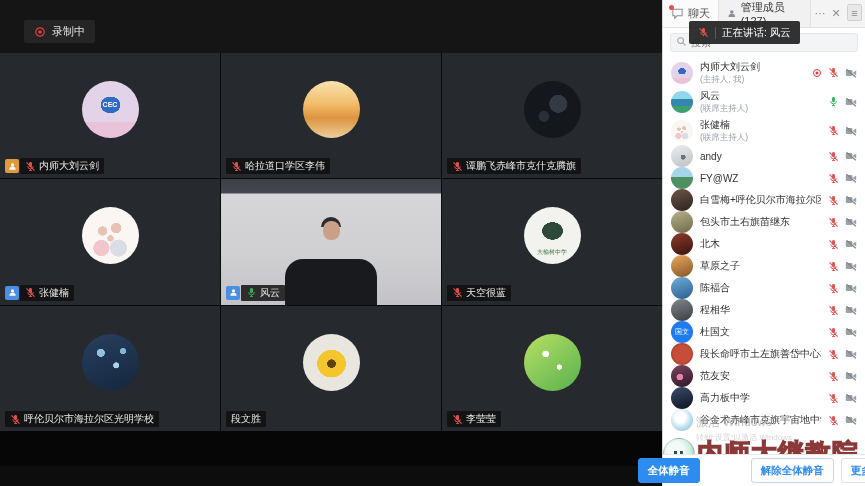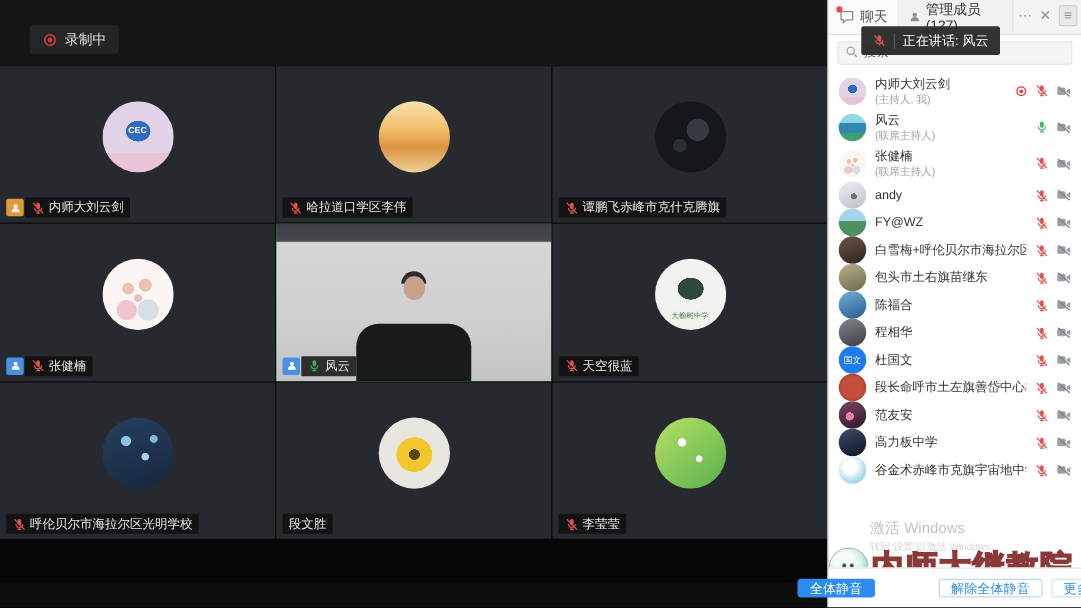--- a/index.html
+++ b/index.html
@@ -51,22 +51,22 @@
   .mlist{flex:1 1 auto;overflow:hidden;padding-top:3px;position:relative;z-index:1;}
   .mrow{display:flex;align-items:center;gap:7px;height:22px;padding:0 8px;}
   .mrow.two{height:29px;}
   .mav{position:relative;width:22px;height:22px;border-radius:50%;overflow:hidden;flex:0 0 22px;}
   .mtext{display:flex;flex-direction:column;justify-content:center;min-width:0;flex:1 1 auto;}
   .mname{font-size:10px;color:#333;white-space:nowrap;overflow:hidden;}
   .mrole{font-size:8.5px;color:#9aa0a6;white-space:nowrap;}
   .mics{display:flex;align-items:center;gap:6px;margin-left:auto;flex:0 0 auto;}
   .pfooter{flex:0 0 32px;border-top:1px solid #e8e8e8;background:#fff;display:flex;align-items:center;
     justify-content:center;gap:7px;position:relative;z-index:9;}
-  .btn{height:15px;border-radius:3px;font-size:10.5px;display:flex;align-items:center;justify-content:center;
-    padding:0 9px;cursor:pointer;white-space:nowrap;}
+  .btn{height:25px;border-radius:3px;font-size:10.5px;display:flex;align-items:center;justify-content:center;
+    padding:0 9px;cursor:pointer;white-space:nowrap;font-weight:bold;}
   .btn-primary{background:#2e8bf0;color:#fff;border:1px solid #2e8bf0;}
   .btn-outline{background:#fff;border:1px solid #bfd8f5;color:#2e8bf0;margin-left:44px;}
   .btn-more{background:#fff;border:1px solid #dcdfe3;color:#2e8bf0;gap:3px;}
 
   
   .toast{position:absolute;left:689px;top:21px;height:23px;display:flex;align-items:center;gap:6px;
     background:rgba(42,42,42,0.96);border-radius:2px;padding:0 9px;z-index:20;}
   .toast-div{width:1px;height:12px;background:#5a5a5a;}
   .toast-text{color:#fff;font-size:10.5px;white-space:nowrap;}
   .wm-activate{position:absolute;left:696px;top:414px;z-index:7;pointer-events:none;}
@@ -516,20 +516,68 @@
             <span class="camic">
               <svg viewBox="0 0 12 12" width="12" height="12">
                 <rect x="0.8" y="3" width="6.6" height="6" rx="1.2" fill="#9aa0a6"></rect>
                 <path d="M8.2 5.4 L11.2 3.6 V8.4 L8.2 6.6 Z" fill="#9aa0a6"></path>
                 <line x1="1.4" y1="2.2" x2="10.8" y2="10.2" stroke="#7e8388" stroke-width="1.2"></line>
               </svg>
             </span>
           </div>
         </div>
         <div class="mrow">
+          <div class="mav av-darkred"></div>
+          <div class="mtext">
+            <div class="mname">北木</div>
+          </div>
+          <div class="mics">
+            <span class="micic">
+              <svg viewBox="0 0 12 12" width="11" height="11">
+                <rect x="4.4" y="1.2" width="3.2" height="5.6" rx="1.6" fill="#e05252"></rect>
+                <path d="M3 5.6a3 3 0 0 0 6 0" fill="none" stroke="#e05252" stroke-width="1"></path>
+                <line x1="6" y1="8.6" x2="6" y2="10" stroke="#e05252" stroke-width="1"></line>
+                <line x1="4.3" y1="10.4" x2="7.7" y2="10.4" stroke="#e05252" stroke-width="1"></line>
+                <line x1="1.6" y1="1.4" x2="10.4" y2="10.6" stroke="#e05252" stroke-width="1.2"></line>
+              </svg>
+            </span>
+            <span class="camic">
+              <svg viewBox="0 0 12 12" width="12" height="12">
+                <rect x="0.8" y="3" width="6.6" height="6" rx="1.2" fill="#9aa0a6"></rect>
+                <path d="M8.2 5.4 L11.2 3.6 V8.4 L8.2 6.6 Z" fill="#9aa0a6"></path>
+                <line x1="1.4" y1="2.2" x2="10.8" y2="10.2" stroke="#7e8388" stroke-width="1.2"></line>
+              </svg>
+            </span>
+          </div>
+        </div>
+        <div class="mrow">
+          <div class="mav av-orange"></div>
+          <div class="mtext">
+            <div class="mname">草原之子</div>
+          </div>
+          <div class="mics">
+            <span class="micic">
+              <svg viewBox="0 0 12 12" width="11" height="11">
+                <rect x="4.4" y="1.2" width="3.2" height="5.6" rx="1.6" fill="#e05252"></rect>
+                <path d="M3 5.6a3 3 0 0 0 6 0" fill="none" stroke="#e05252" stroke-width="1"></path>
+                <line x1="6" y1="8.6" x2="6" y2="10" stroke="#e05252" stroke-width="1"></line>
+                <line x1="4.3" y1="10.4" x2="7.7" y2="10.4" stroke="#e05252" stroke-width="1"></line>
+                <line x1="1.6" y1="1.4" x2="10.4" y2="10.6" stroke="#e05252" stroke-width="1.2"></line>
+              </svg>
+            </span>
+            <span class="camic">
+              <svg viewBox="0 0 12 12" width="12" height="12">
+                <rect x="0.8" y="3" width="6.6" height="6" rx="1.2" fill="#9aa0a6"></rect>
+                <path d="M8.2 5.4 L11.2 3.6 V8.4 L8.2 6.6 Z" fill="#9aa0a6"></path>
+                <line x1="1.4" y1="2.2" x2="10.8" y2="10.2" stroke="#7e8388" stroke-width="1.2"></line>
+              </svg>
+            </span>
+          </div>
+        </div>
+        <div class="mrow">
           <div class="mav av-bluesea"></div>
           <div class="mtext">
             <div class="mname">陈福合</div>
           </div>
           <div class="mics">
             <span class="micic">
               <svg viewBox="0 0 12 12" width="11" height="11">
                 <rect x="4.4" y="1.2" width="3.2" height="5.6" rx="1.6" fill="#e05252"></rect>
                 <path d="M3 5.6a3 3 0 0 0 6 0" fill="none" stroke="#e05252" stroke-width="1"></path>
                 <line x1="6" y1="8.6" x2="6" y2="10" stroke="#e05252" stroke-width="1"></line>

